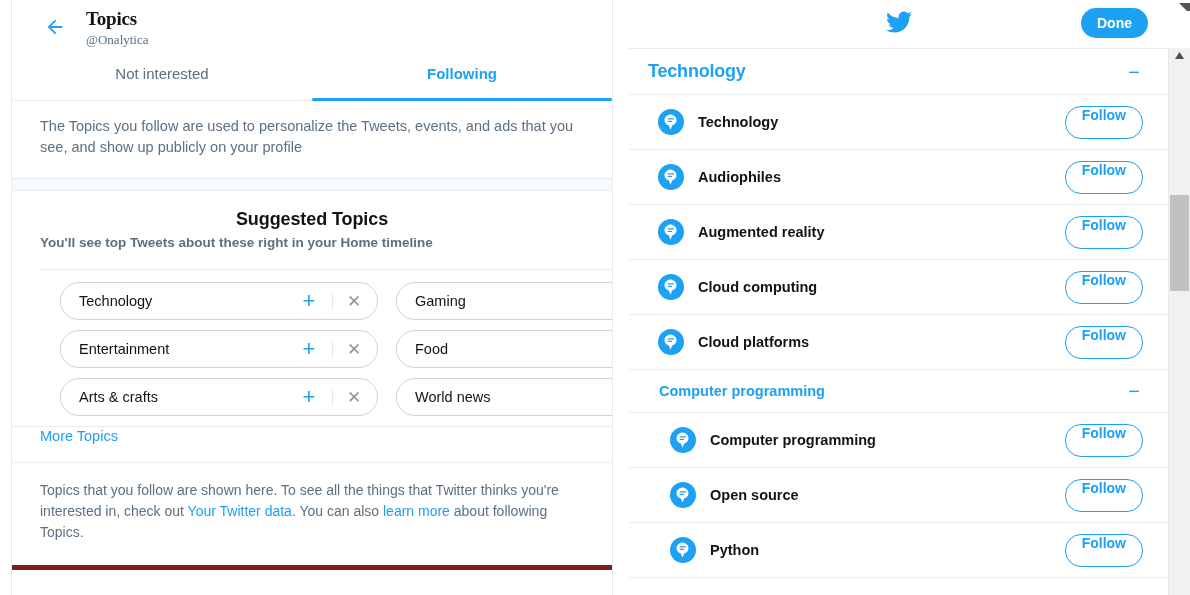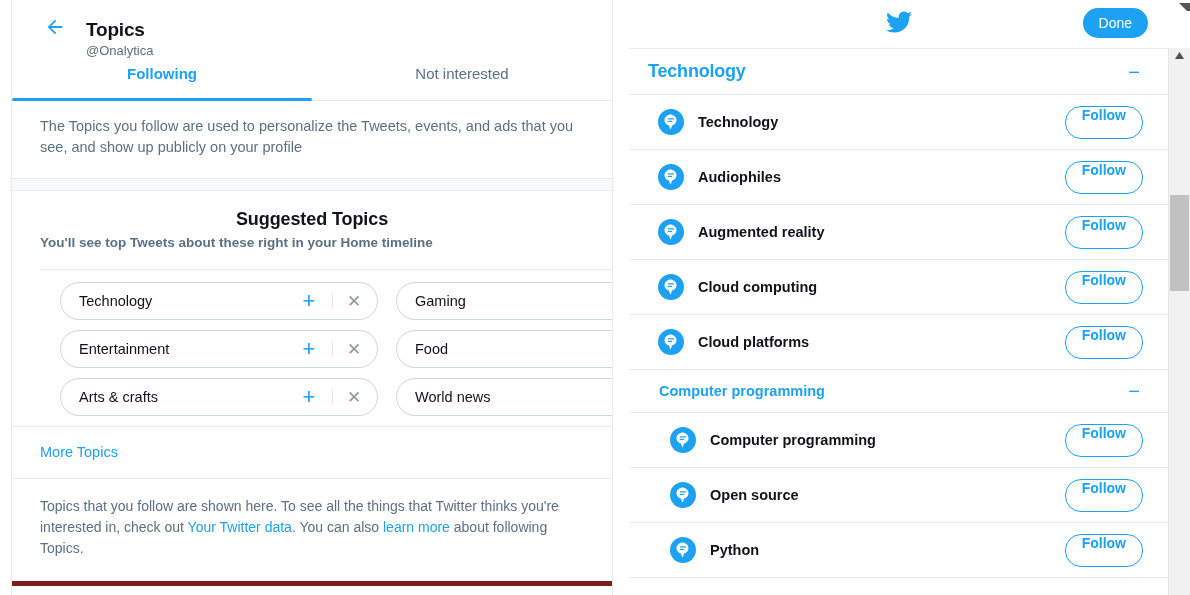--- a/index.html
+++ b/index.html
@@ -49,21 +49,22 @@
     margin-top: 4px;
     border-radius: 50%;
     display: flex;
     align-items: center;
     justify-content: center;
     flex: 0 0 auto;
   }
   .back-btn svg { display: block; }
   .lp-titles {
     margin-left: 14px;
-    margin-top: 12px;
+    margin-top: 1px;
+    font-family: Liberation Serif, serif;
   }
   .lp-title {
     font-size: 19px;
     font-weight: bold;
     line-height: 23px;
     color: #0f1419;
     letter-spacing: -0.2px;
   }
   .lp-handle {
     font-size: 13px;
@@ -184,21 +185,21 @@
     color: #8899a6;
     font-size: 17px;
     line-height: 1;
     width: 18px;
     text-align: center;
     flex: 0 0 auto;
   }
 
   .more-topics-row {
     border-top: 1px solid #e6ecf0;
-    padding: 16px 28px 17px 28px;
+    padding: 0 28px 17px 28px;
     border-bottom: 1px solid #e6ecf0;
   }
   .more-topics {
     font-size: 14.5px;
     color: #1da1f2;
   }
   .footnote {
     padding: 17px 28px 22px 28px;
     font-size: 14px;
     line-height: 21px;
@@ -230,21 +231,21 @@
   .twitter-bird {
     display: block;
   }
   .done-btn {
     position: absolute;
     right: 21px;
     top: 8px;
     background: #1da1f2;
     color: #fff;
     font-size: 14px;
-    font-weight: normal;
+    font-weight: bold;
     border-radius: 16px;
     height: 30px;
     padding: 0 16px;
     display: flex;
     align-items: center;
     justify-content: center;
     border: none;
   }
   .rp-body {
     position: absolute;
@@ -377,25 +378,25 @@
           </svg>
         </span>
       </div>
       <div class="lp-titles">
         <div class="lp-title">Topics</div>
         <div class="lp-handle">@Onalytica</div>
       </div>
     </div>
 
     <div class="tabs">
+      <div class="tab">
+        <span>Not interested</span>
+      </div>
       <div class="tab active">
         <span>Following</span>
-      </div>
-      <div class="tab">
-        <span>Not interested</span>
       </div>
     </div>
 
     <div class="blurb">The Topics you follow are used to personalize the Tweets, events, and ads that you see, and show up publicly on your profile</div>
 
     <div class="spacer-bar"></div>
 
     <div class="suggested">
       <div class="sug-title">Suggested Topics</div>
       <div class="sug-sub">You'll see top Tweets about these right in your Home timeline</div>

